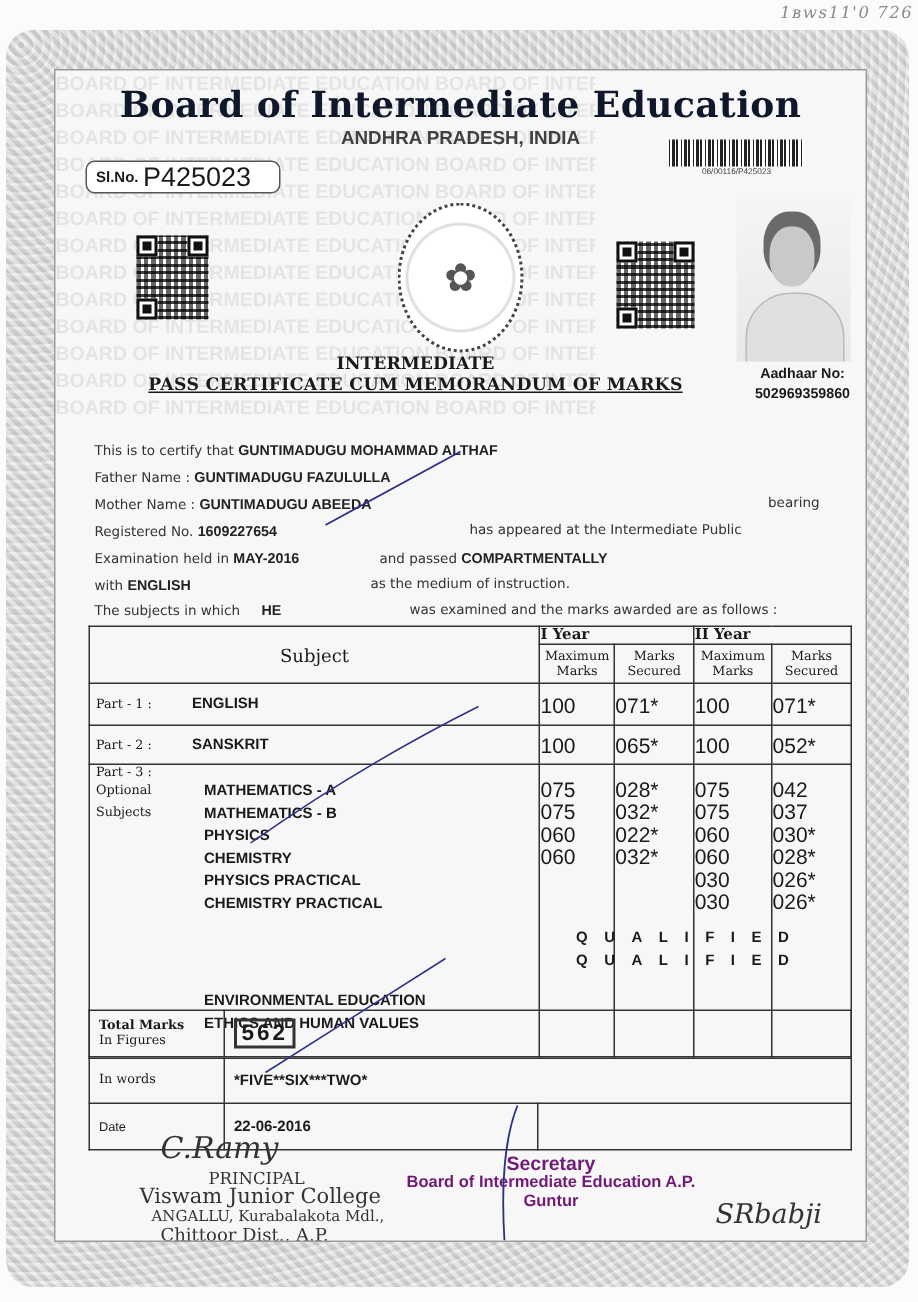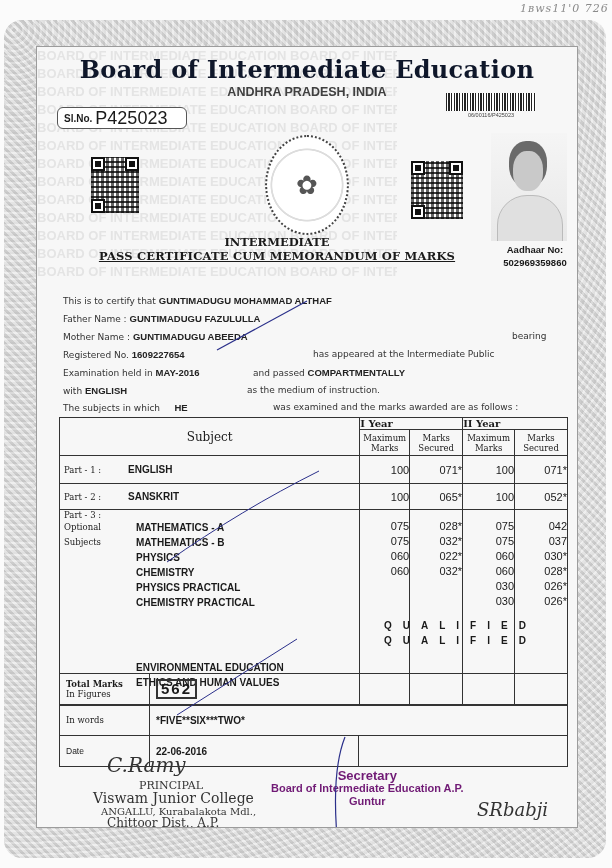--- a/index.html
+++ b/index.html
@@ -36,21 +36,21 @@
   .cert-head .l1{font-family:"DejaVu Serif",serif;font-weight:bold;font-size:11.5px;padding-left:-40px;margin-left:-60px;}
   .cert-head .l2{font-family:"DejaVu Serif",serif;font-weight:bold;font-size:11.5px;text-decoration:underline;margin-left:-60px;letter-spacing:.2px;}
   .aadhaar{position:absolute;left:458px;top:196px;width:80px;text-align:center;font-weight:bold;font-size:9.5px;line-height:13px;}
   .info{position:absolute;font-family:"DejaVu Sans",sans-serif;font-size:9px;color:#333;white-space:nowrap;}
   .info b{font-family:"Liberation Sans",sans-serif;font-weight:bold;color:#222;font-size:9.5px;}
   table.marks{position:absolute;left:22px;top:357px;width:509px;border-collapse:collapse;font-size:9.5px;}
   table.marks td,table.marks th{border:1px solid #333;padding:0;}
   .mh{font-weight:normal;font-family:"DejaVu Serif",serif;font-size:8.5px;text-align:center;line-height:10px;}
   .yr{font-family:"DejaVu Serif",serif;font-weight:bold;font-size:10px;text-align:left;}
   .subj-h{font-family:"DejaVu Serif",serif;font-size:12px;text-align:center;}
-  .cellcol{vertical-align:top;text-align:right;font-size:11px;}
+  .cellcol{vertical-align:top;text-align:left;font-size:14px;}
   .part{font-family:"DejaVu Serif",serif;font-size:8.5px;}
   .sname{font-weight:bold;font-size:10px;}
   .line{height:15px;line-height:15px;}
   .qual{position:absolute;font-weight:bold;font-size:10px;letter-spacing:11px;}
   .bottom{position:absolute;left:22px;top:626px;width:509px;border-collapse:collapse;}
   .bottom td{border:1px solid #333;height:30px;padding:0 6px;font-size:9.5px;}
   .sig{position:absolute;font-family:"DejaVu Serif",serif;font-style:italic;color:#333;}
   .principal{position:absolute;left:64px;top:732px;font-family:"DejaVu Serif",serif;color:#333;line-height:13px;}
   .secretary{position:absolute;left:234px;top:722px;color:#701a75;font-weight:bold;text-align:center;line-height:13px;}
   svg.pen{position:absolute;left:0;top:0;width:540px;height:780px;pointer-events:none;}

